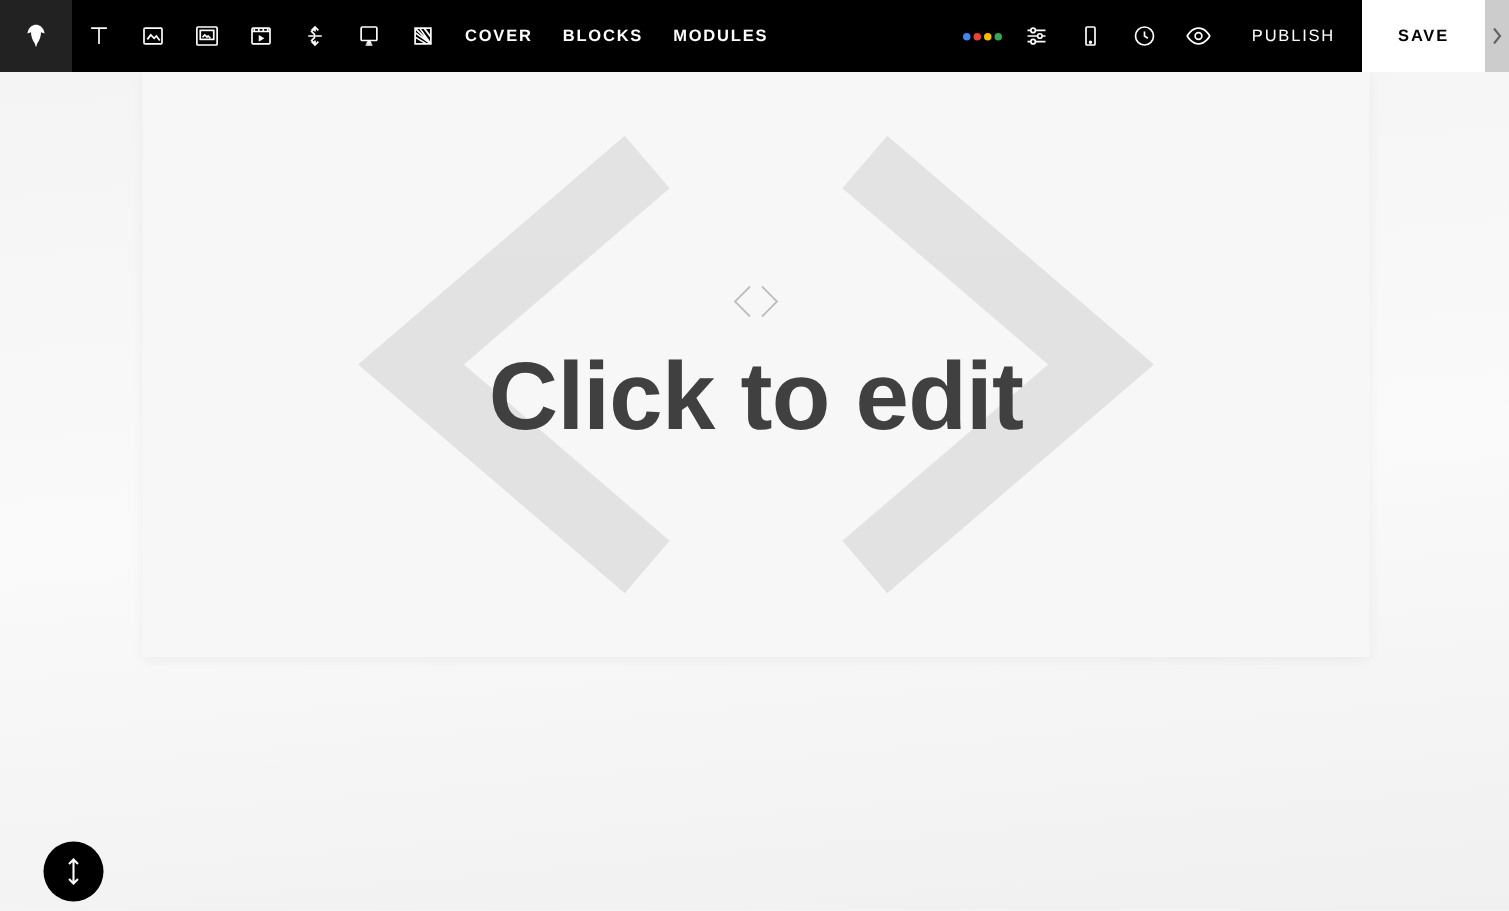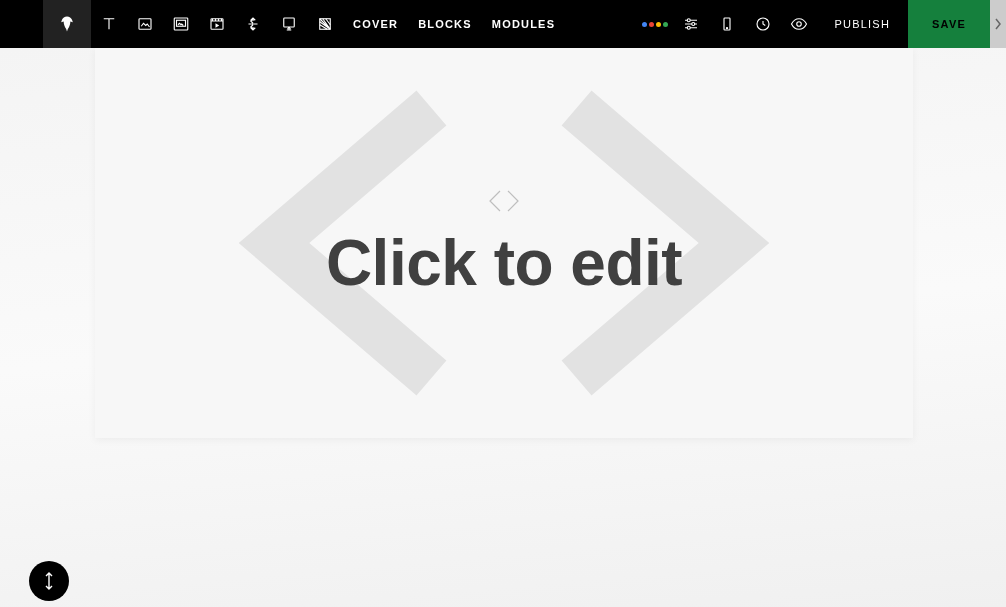--- a/index.html
+++ b/index.html
@@ -16,21 +16,20 @@
       position: absolute;
       top: 0;
       left: 0;
       right: 0;
       height: 48px;
       background: #000;
       display: flex;
       align-items: center;
       color: #fff;
       z-index: 10;
-      padding-left: 43px;
     }
 
     .logo-cell {
       width: 48px;
       height: 48px;
       background: #222;
       display: flex;
       align-items: center;
       justify-content: center;
     }
@@ -75,21 +74,21 @@
 
     .save-btn {
       font-size: 11px;
       letter-spacing: 1.2px;
       font-weight: 600;
       padding: 0 24px;
       height: 48px;
       display: flex;
       align-items: center;
       color: #000;
-      background: #15803d;
+      background: #ffffff;
       cursor: pointer;
     }
 
     .expand-btn {
       width: 16px;
       height: 48px;
       background: #ccc;
       display: flex;
       align-items: center;
       justify-content: center;

